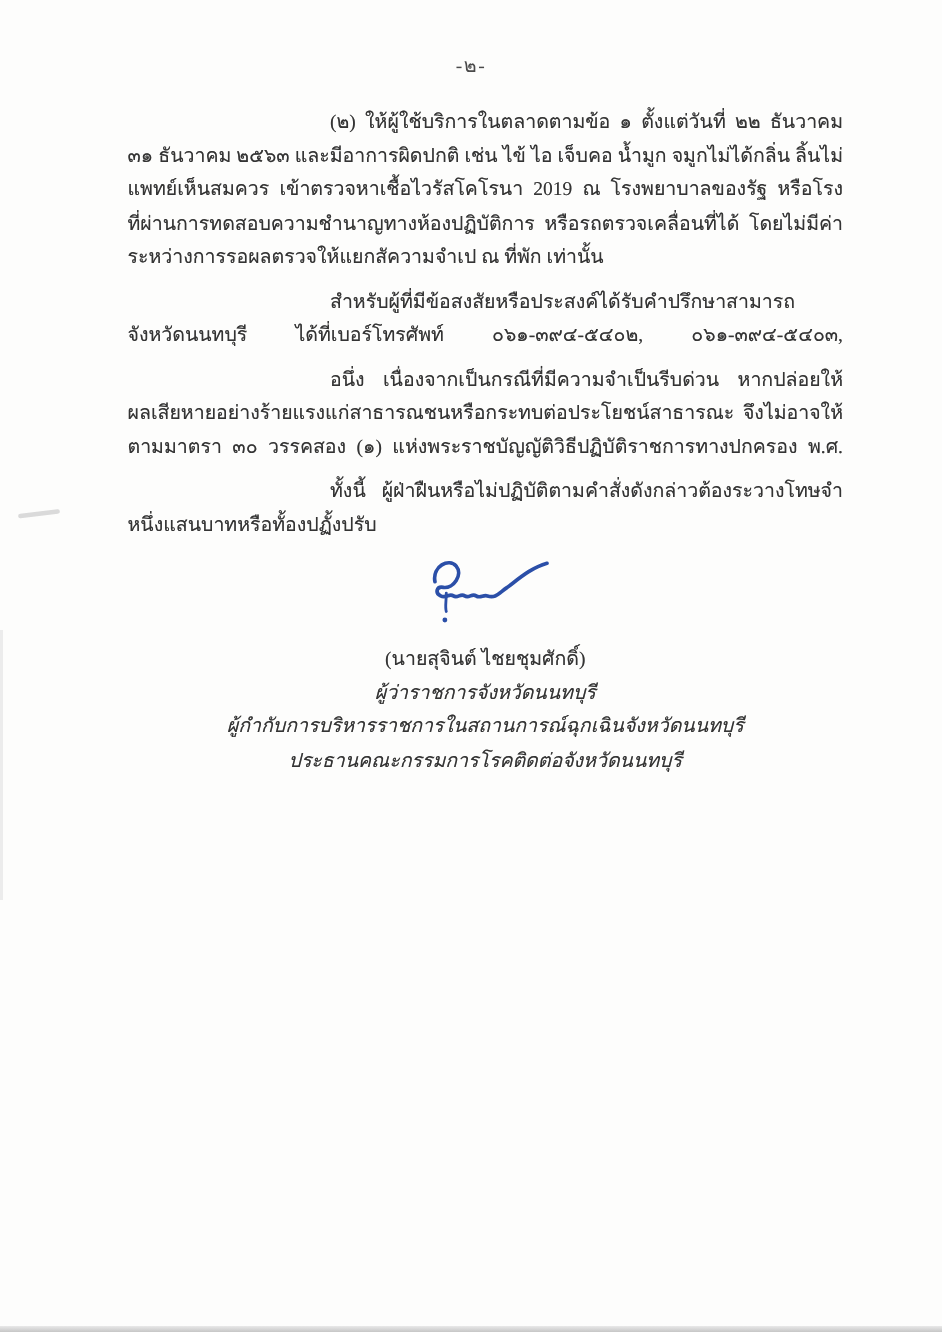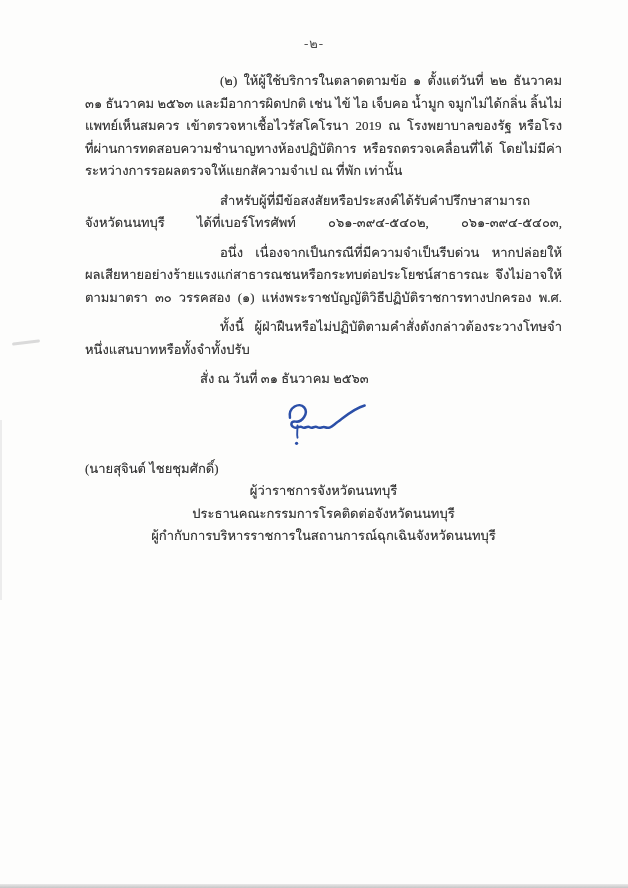--- a/index.html
+++ b/index.html
@@ -66,26 +66,27 @@
   }
   .sig-image {
     display: block;
     margin: 0 auto;
     width: 96px;
     height: 52px;
   }
   .sig-name {
     margin-top: 9px;
     height: 22.5px;
-    text-align: left;
+    text-align: center;
   }
   .sig-titles .tline,
   .sig-titles .tline-last {
     text-align: center;
     text-align-last: center;
+    font-style: italic;
   }
   
   .artifact-dash {
     position: absolute;
     left: 12px;
     top: 341px;
     width: 28px;
     height: 3px;
     background: #dadada;
     border-radius: 2px;
@@ -131,43 +132,42 @@
       </div>
 
     <div class="para para-indent">
         <div class="tline">อนึ่ง เนื่องจากเป็นกรณีที่มีความจำเป็นรีบด่วน หากปล่อยให้เนิ่นช้าไปจะก่อให้เกิด</div>
         <div class="tline">ผลเสียหายอย่างร้ายแรงแก่สาธารณชนหรือกระทบต่อประโยชน์สาธารณะ จึงไม่อาจให้คู่กรณีใช้สิทธิโต้แย้ง</div>
         <div class="tline tline-last">ตามมาตรา ๓๐ วรรคสอง (๑) แห่งพระราชบัญญัติวิธีปฏิบัติราชการทางปกครอง พ.ศ. ๒๕๓๙</div>
       </div>
 
     <div class="para para-indent">
         <div class="tline">ทั้งนี้ ผู้ฝ่าฝืนหรือไม่ปฏิบัติตามคำสั่งดังกล่าวต้องระวางโทษจำคุกไม่เกินหนึ่งปีหรือปรับไม่เกิน</div>
-        <div class="tline tline-last">หนึ่งแสนบาทหรือทั้งจำทั้งปรับ</div>
+        <div class="tline tline-last">หนึ่งแสนบาทหรือทั้องปฏั้งปรับ</div>
       </div>
 
-    <div class="date-line">สั่ง ณ วันที่ ๓๑ ธันวาคม ๒๕๖๓</div>
 
     <div class="sig-block">
 
       <svg class="sig-image" viewBox="0 0 100 55" xmlns="http://www.w3.org/2000/svg">
         <path d="M14,22 C12,11 24,5 29,11 C34,17 27,27 20,26
                  C15,25 14,30 18,32 C22,34 24,30 27,32
                  C30,34 32,30 35,32 C38,34 40,30 43,32
                  C46,34 48,31 51,32 C57,34 59,30 65,26
                  C73,20 82,12 93,9" fill="none" stroke="#2b4fa8" stroke-width="2.6" stroke-linecap="round" stroke-linejoin="round"></path>
         <path d="M22,30 C22,36 21,40 22,43" fill="none" stroke="#2b4fa8" stroke-width="2" stroke-linecap="round"></path>
         <circle cx="21" cy="49" r="1.7" fill="#2b4fa8"></circle>
       </svg>
 
       <div class="sig-name">(นายสุจินต์ ไชยชุมศักดิ์)</div>
 
       <div class="sig-titles">
           <div class="tline">ผู้ว่าราชการจังหวัดนนทบุรี</div>
+          <div class="tline tline-last">ผู้กำกับการบริหารราชการในสถานการณ์ฉุกเฉินจังหวัดนนทบุรี</div>
           <div class="tline">ประธานคณะกรรมการโรคติดต่อจังหวัดนนทบุรี</div>
-          <div class="tline tline-last">ผู้กำกับการบริหารราชการในสถานการณ์ฉุกเฉินจังหวัดนนทบุรี</div>
         </div>
     </div>
 
   </div>
 
   <div class="artifact-dash"></div>
   <div class="artifact-left-edge"></div>
   <div class="artifact-bottom-edge"></div>
 
 </div>

